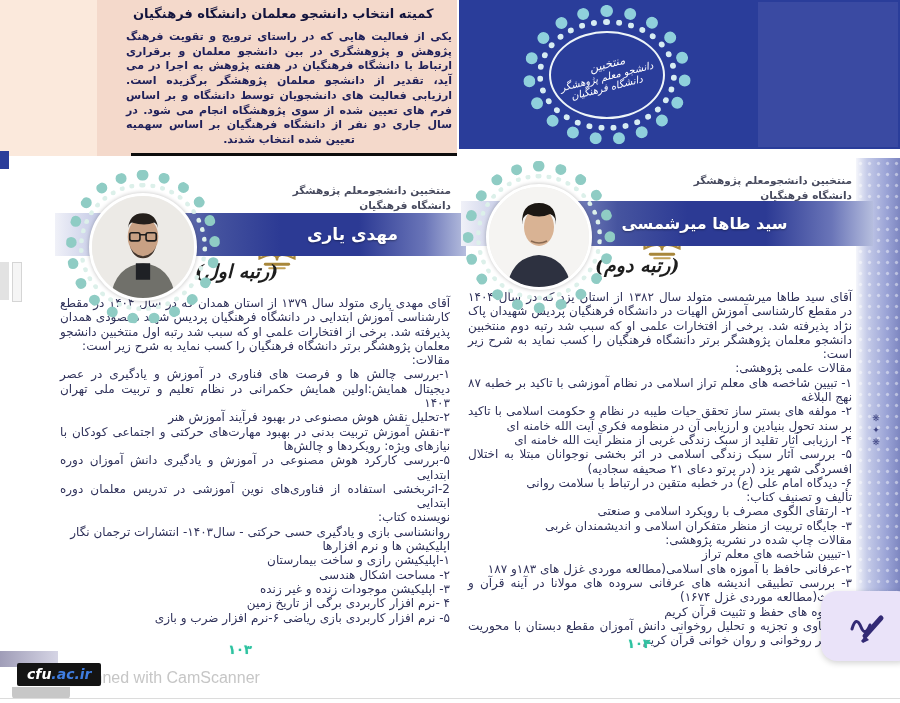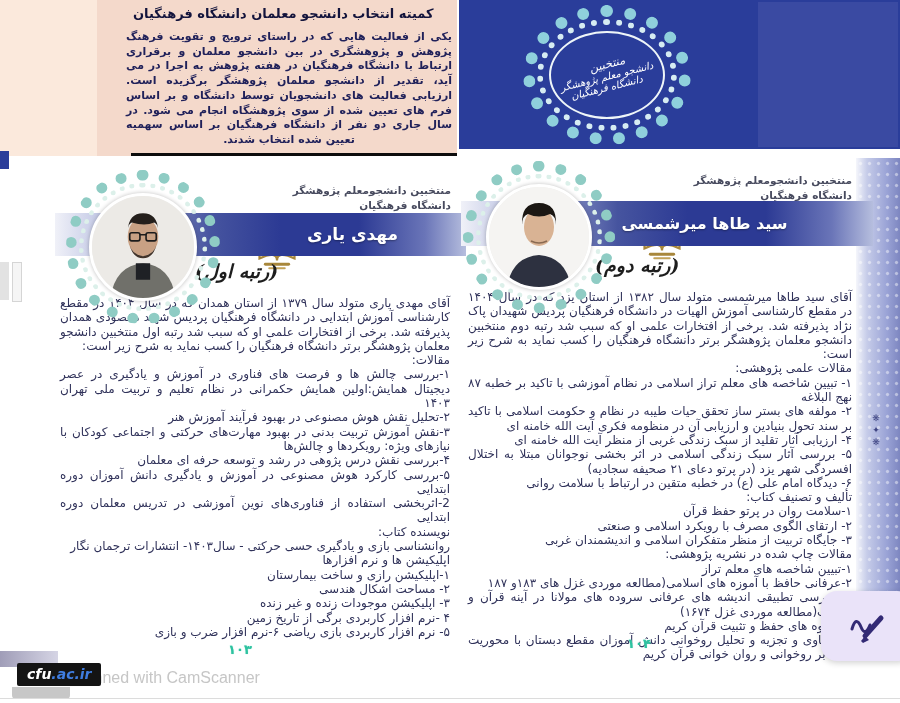--- a/index.html
+++ b/index.html
@@ -145,21 +145,20 @@
     </div>
   </div>
 
   <div class="abs content" style="left:60px;top:296px;width:390px;">
     <div class="para">آقای مهدی یاری متولد سال ۱۳۷۹ از استان همدان که در سال ۱۴۰۴ در مقطع کارشناسی آموزش ابتدایی در دانشگاه فرهنگیان پردیس شهید مقصودی همدان پذیرفته شد. برخی از افتخارات علمی او که سبب شد رتبه اول منتخبین دانشجو معلمان پژوهشگر برتر دانشگاه فرهنگیان را کسب نماید به شرح زیر است:</div>
     <div>
         <div class="line">مقالات:</div>
         <div class="line">۱-بررسی چالش ها و فرصت های فناوری در آموزش و یادگیری در عصر دیجیتال همایش:اولین همایش حکمرانی در نظام تعلیم و تربیت ملی تهران ۱۴۰۳</div>
         <div class="line">۲-تحلیل نقش هوش مصنوعی در بهبود فرآیند آموزش هنر</div>
         <div class="line">۳-نقش آموزش تربیت بدنی در بهبود مهارت‌های حرکتی و اجتماعی کودکان با نیازهای ویژه: رویکردها و چالش‌ها</div>
-        <div class="line">۴-بررسی نقش درس پژوهی در رشد و توسعه حرفه ای معلمان</div>
         <div class="line">۵-بررسی کارکرد هوش مصنوعی در آموزش و یادگیری دانش آموزان دوره ابتدایی</div>
         <div class="line">2-اثربخشی استفاده از فناوری‌های نوین آموزشی در تدریس معلمان دوره ابتدایی</div>
         <div class="line">نویسنده کتاب:</div>
         <div class="line">روانشناسی بازی و یادگیری حسی حرکتی - سال۱۴۰۳- انتشارات ترجمان نگار</div>
         <div class="line">اپلیکیشن ها و نرم افزارها</div>
         <div class="line">۱-اپلیکیشن رازی و ساخت بیمارستان</div>
         <div class="line">۲- مساحت اشکال هندسی</div>
         <div class="line">۳- اپلیکیشن موجودات زنده و غیر زنده</div>
         <div class="line">۴ -نرم افزار کاربردی برگی از تاریخ زمین</div>
         <div class="line">۵- نرم افزار کاربردی بازی ریاضی ۶-نرم افزار ضرب و بازی</div>
@@ -203,21 +202,20 @@
   <div class="abs content" style="left:468px;top:290px;width:384px;">
     <div class="para">آقای سید طاها میرشمسی متولد سال ۱۳۸۲ از استان یزد که در سال ۱۴۰۴ در مقطع کارشناسی آموزش الهیات در دانشگاه فرهنگیان پردیس شهیدان پاک نژاد پذیرفته شد. برخی از افتخارات علمی او که سبب شد رتبه دوم منتخبین دانشجو معلمان پژوهشگر برتر دانشگاه فرهنگیان را کسب نماید به شرح زیر است:</div>
     <div>
         <div class="line">مقالات علمی پژوهشی:</div>
         <div class="line">۱- تبیین شاخصه های معلم تراز اسلامی در نظام آموزشی با تاکید بر خطبه ۸۷ نهج البلاغه</div>
         <div class="line">۲- مولفه های بستر ساز تحقق حیات طیبه در نظام و حکومت اسلامی با تاکید بر سند تحول بنیادین و ارزیابی آن در منظومه فکری آیت الله خامنه ای</div>
         <div class="line">۴- ارزیابی آثار تقلید از سبک زندگی غربی از منظر آیت الله خامنه ای</div>
         <div class="line">۵- بررسی آثار سبک زندگی اسلامی در اثر بخشی نوجوانان مبتلا به اختلال افسردگی شهر یزد (در پرتو دعای ۲۱ صحیفه سجادیه)</div>
         <div class="line">۶- دیدگاه امام علی (ع) در خطبه متقین در ارتباط با سلامت روانی</div>
         <div class="line">تألیف و تصنیف کتاب:</div>
-        <div class="line">۱-سلامت روان در پرتو حفظ قرآن</div>
         <div class="line">۲- ارتقای الگوی مصرف با رویکرد اسلامی و صنعتی</div>
         <div class="line">۳- جایگاه تربیت از منظر متفکران اسلامی و اندیشمندان غربی</div>
         <div class="line">مقالات چاپ شده در نشریه پژوهشی:</div>
         <div class="line">۱-تبیین شاخصه های معلم تراز</div>
         <div class="line">۲-عرفانی حافظ با آموزه های اسلامی(مطالعه موردی غزل های ۱۸۳و ۱۸۷</div>
         <div class="line">۳- بررسی تطبیقی اندیشه های عرفانی سروده های مولانا در آینه قرآن و احادیث(مطالعه موردی غزل ۱۶۷۴)</div>
         <div class="line">۴- شیوه های حفظ و تثبیت قرآن کریم</div>
         <div class="line">۵- واکاوی و تجزیه و تحلیل روخوانی دانش آموزان مقطع دبستان با محوریت تاکید بر روخوانی و روان خوانی قرآن کریم</div>
       </div>
   </div>

